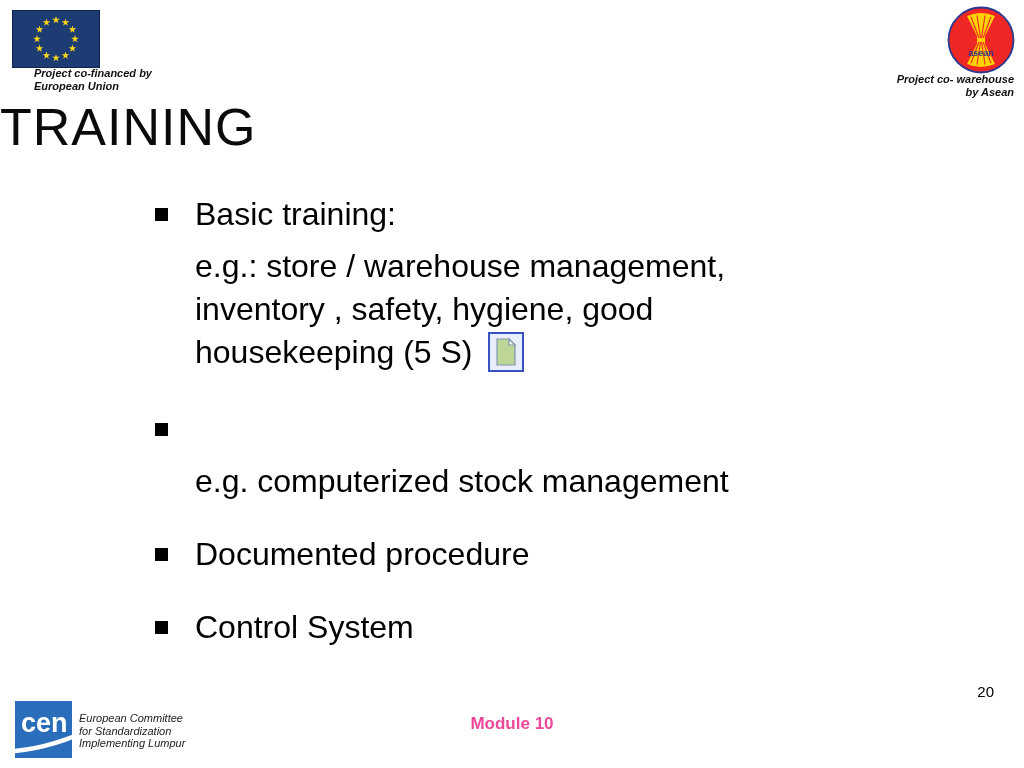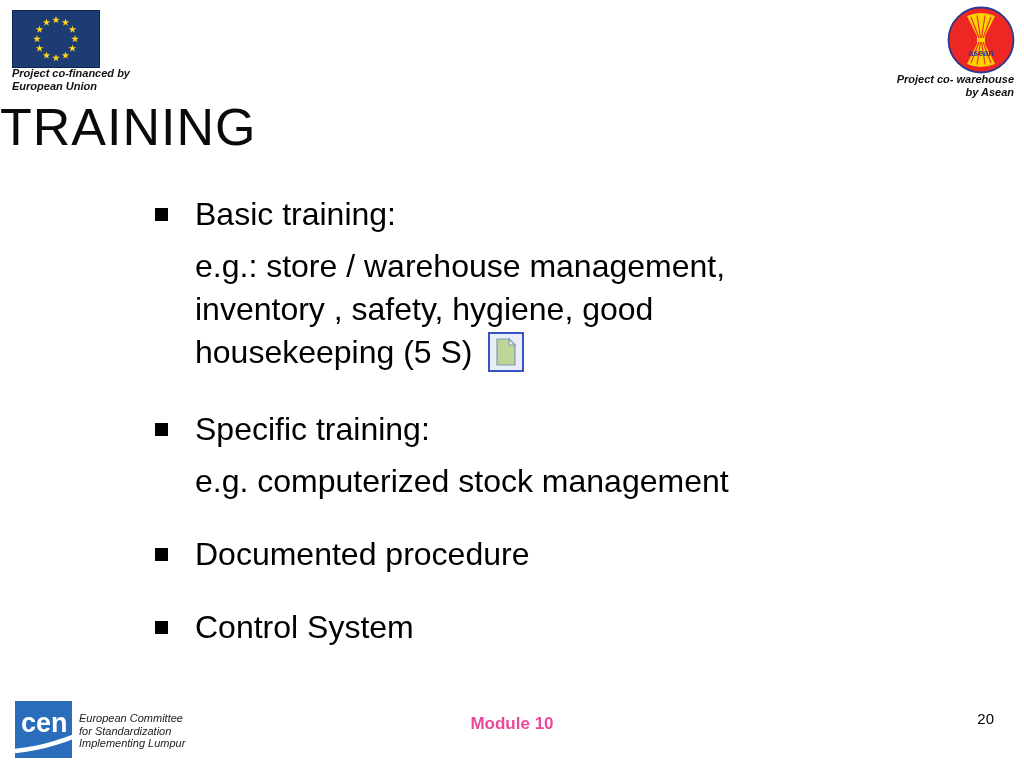--- a/index.html
+++ b/index.html
@@ -9,21 +9,21 @@
     font-family:"Liberation Sans", sans-serif;
     color:#000;
   }
   .abs{position:absolute;}
 
   
   .eu-block{left:12px;top:10px;}
   .eu-flag{display:block;border:1px solid #10254d;}
   .logo-cap{
     font-size:11px;font-weight:bold;font-style:italic;
-    line-height:12.5px;color:#111;
+    line-height:12.5px;color:#111;margin-left:22px;
   }
   .eu-cap{left:12px;top:67px;}
   .asean-cap{right:10px;top:73px;text-align:right;}
   .asean-emblem{right:8px;top:5px;}
 
   
   .title{
     left:0;right:0;top:96px;text-align:left;
     font-size:52px;line-height:62px;font-weight:400;
     letter-spacing:1px;color:#0a0a0a;
@@ -51,21 +51,21 @@
   .cen-logo{left:15px;top:699px;}
   .cen-cap{
     left:79px;top:712px;
     font-size:11px;font-style:italic;line-height:12.5px;color:#222;
   }
   .footer-center{
     left:0;right:0;top:714px;text-align:center;
     font-size:17px;font-weight:bold;line-height:20px;color:#ec4899;
   }
   .page-num{
-    right:30px;top:710px;font-size:15px;color:#000;
+    right:30px;top:683px;font-size:15px;color:#000;
   }
 </style>
 </head>
 <body>
 
 <div class="abs eu-block">
   <svg class="eu-flag" width="86" height="56" viewBox="0 0 86 56">
     <rect x="0" y="0" width="86" height="56" fill="#1e3c74"></rect>
     <g fill="#ffd617">
       <path id="st" transform="translate(43,9)" d="M0,-4 L0.9,-1.24 L3.8,-1.24 L1.45,0.47 L2.35,3.24 L0,1.53 L-2.35,3.24 L-1.45,0.47 L-3.8,-1.24 L-0.9,-1.24 Z"></path>
@@ -119,21 +119,20 @@
 <div class="abs sub" style="top:245px">
   <span>e.g.: store / warehouse management, inventory , safety, hygiene, good housekeeping (5 S)</span><span class="doc-icon"><svg width="36" height="40" viewBox="0 0 36 40">
       <rect x="1" y="1" width="34" height="38" fill="#e9eefa" stroke="#3a53c4" stroke-width="2"></rect>
       <path d="M9,7 L21,7 L27,13 L27,33 L9,33 Z" fill="#bed598" stroke="#8099b0" stroke-width="1.2"></path>
       <path d="M21,7 L21,13 L27,13 Z" fill="#f3f7ec" stroke="#8099b0" stroke-width="1.2"></path>
     </svg></span>
 </div>
 
 <div class="abs item" style="top:408px">
   <span class="sq"></span>
-  <span>Specific training:</span>
 </div>
 <div class="abs sub" style="top:460px">
   <span>e.g. computerized stock management</span>
 </div>
 
 <div class="abs item" style="top:533px">
   <span class="sq"></span>
   <span>Documented procedure</span>
 </div>
 

